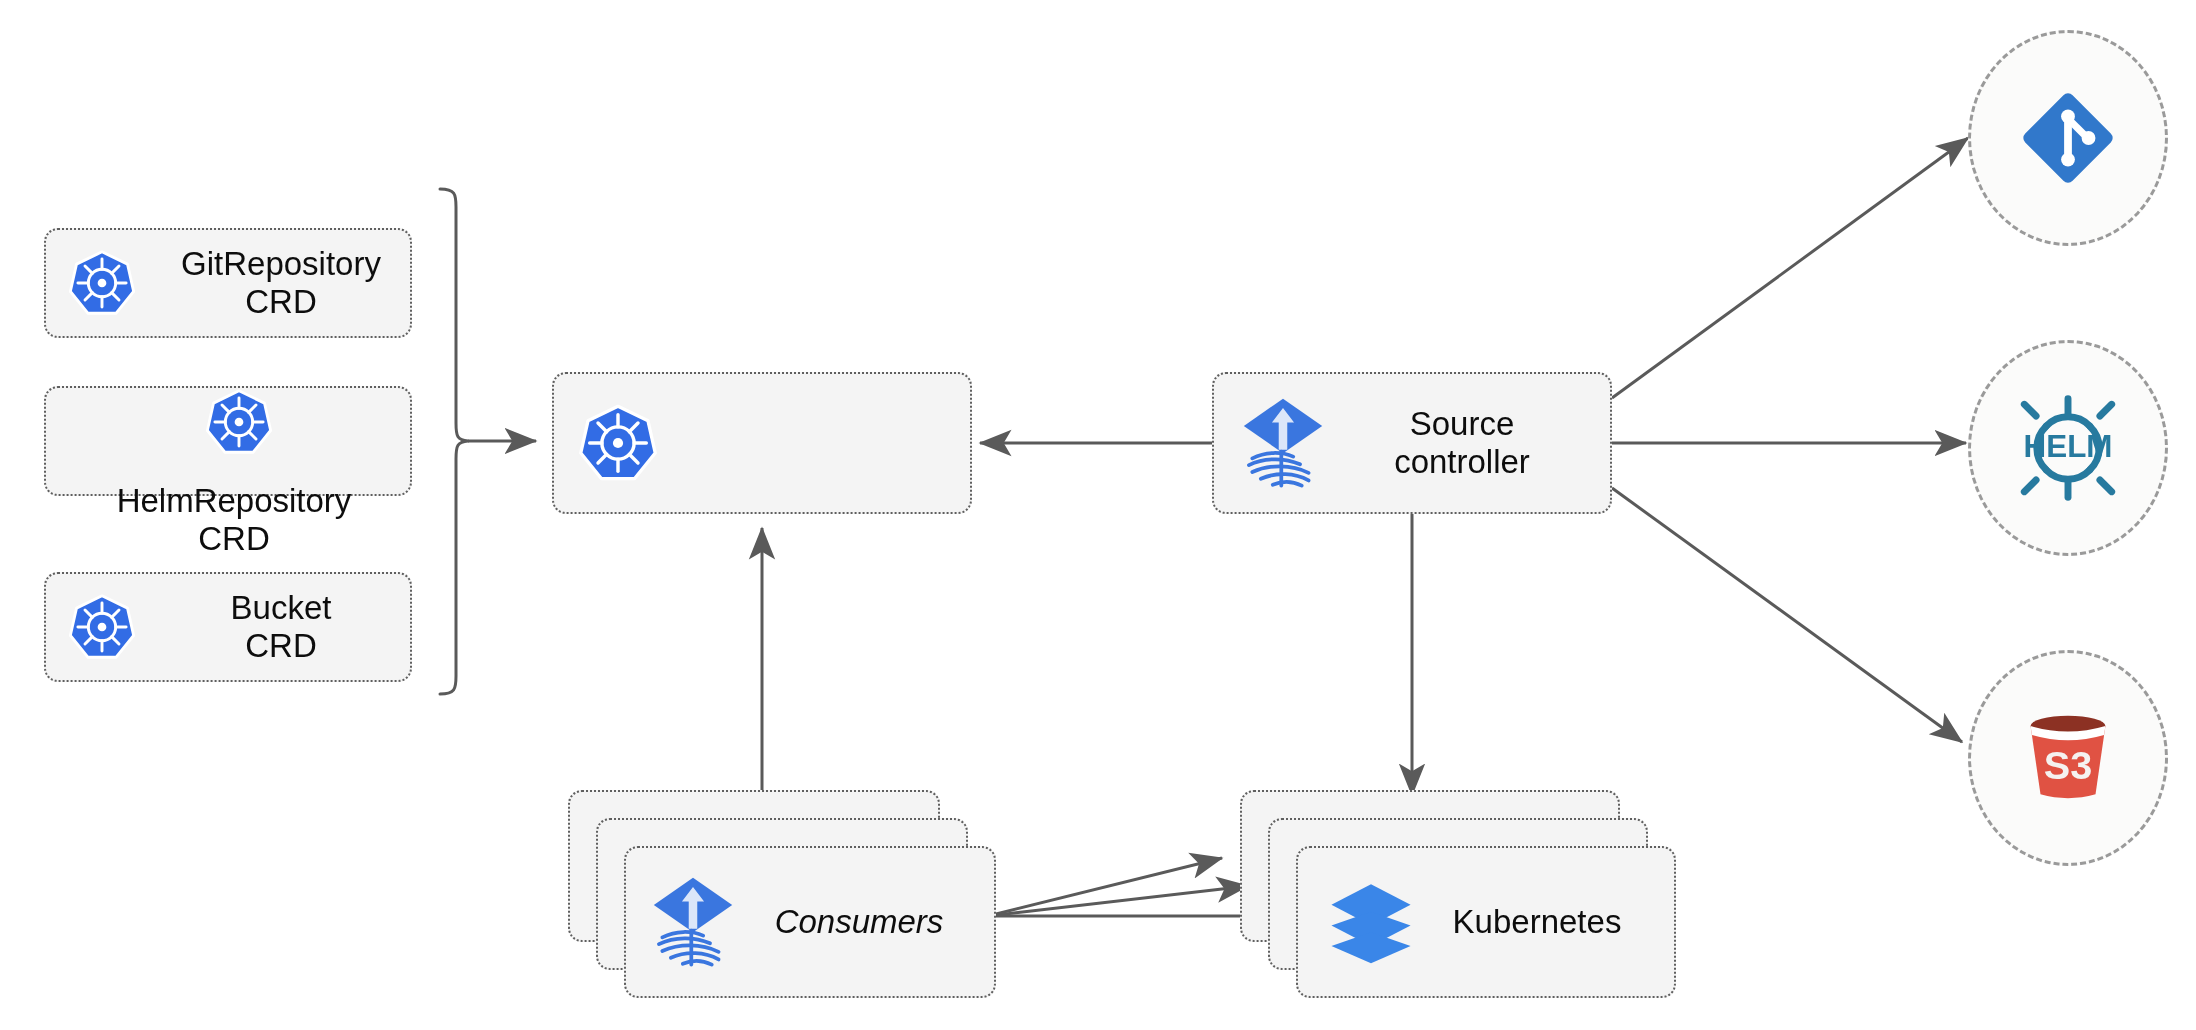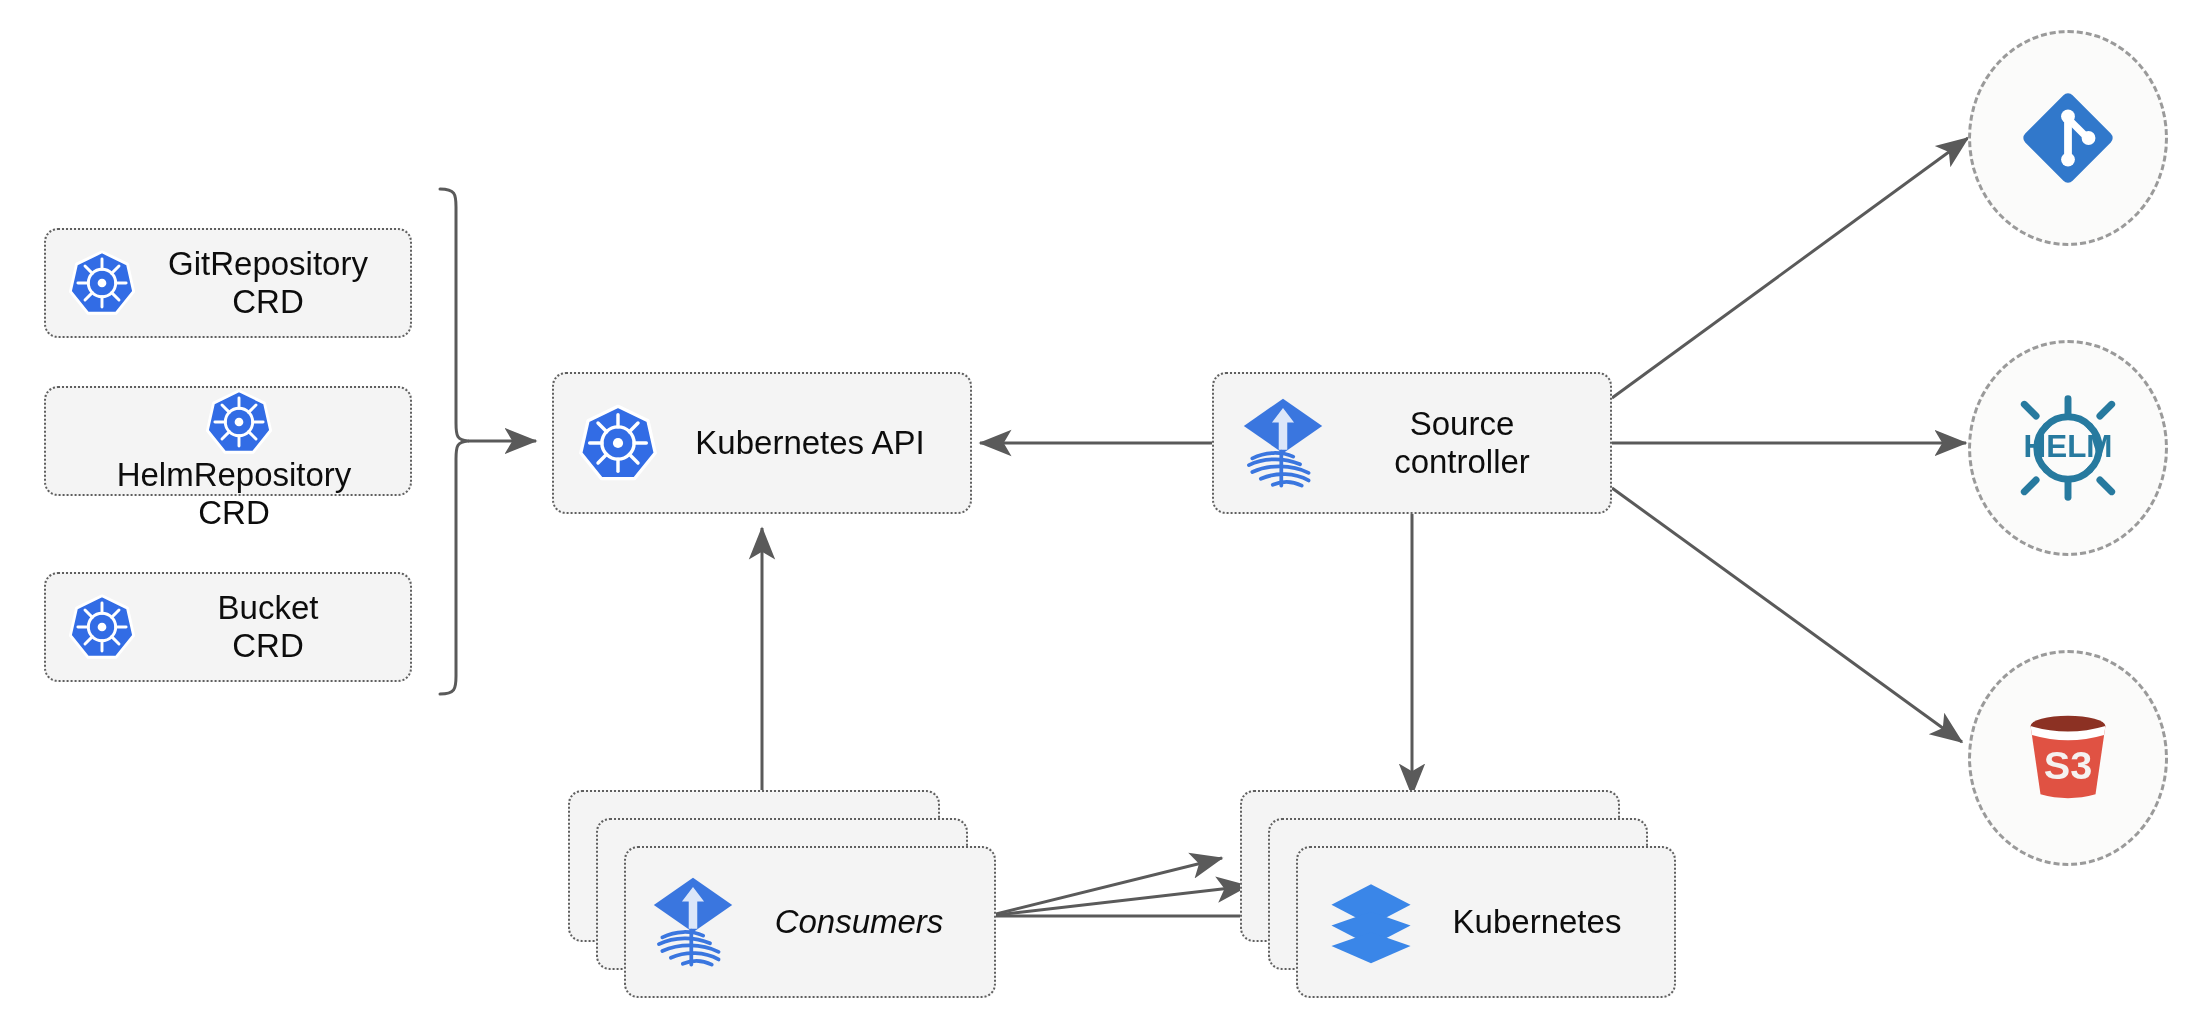--- a/index.html
+++ b/index.html
@@ -54,20 +54,21 @@
     text-align: center;
     white-space: pre-line;
     font-family: "Liberation Sans", sans-serif;
   }
 
   
   .crd {
     width: 368px;
     height: 110px;
     padding-left: 22px;
+    gap: 26px;
   }
   .crd .node-label {
     flex: 1;
     text-align: center;
     padding-right: 10px;
   }
 
   
   .k8s-logo { flex: 0 0 auto; }
 
@@ -206,21 +207,20 @@
           <line x1="10.5" y1="36" x2="21.5" y2="36"></line>
           <line x1="50.5" y1="36" x2="61.5" y2="36"></line>
           <line x1="18" y1="18" x2="25.8" y2="25.8"></line>
           <line x1="46.2" y1="46.2" x2="54" y2="54"></line>
           <line x1="54" y1="18" x2="46.2" y2="25.8"></line>
           <line x1="25.8" y1="46.2" x2="18" y2="54"></line>
         </g>
         <circle cx="36" cy="36" r="4.6" fill="#ffffff"></circle>
       </svg>
     </span>
-    <span class="node-label" style="flex:1; padding-right:8px;">Kubernetes API</span>
   </div>
 
   <div class="card" style="left:1212px; top:372px; width:400px; height:142px; padding-left:26px;">
     <span class="icon-box">
       <svg width="86" height="92" viewBox="0 0 100 108" xmlns="http://www.w3.org/2000/svg">
         <polygon points="50,2 96,34 50,66 4,34" fill="#3a76df"></polygon>
         <path d="M50,13 L63,30 L55,30 L55,62 L45,62 L45,30 L37,30 Z" fill="#ffffff" opacity="0.82"></path>
         <g fill="none" stroke="#3a76df" stroke-width="4.4" stroke-linecap="round">
           <path d="M14,72 C30,64 48,64 62,70"></path>
           <path d="M10,80 C28,71 52,71 70,79"></path>

